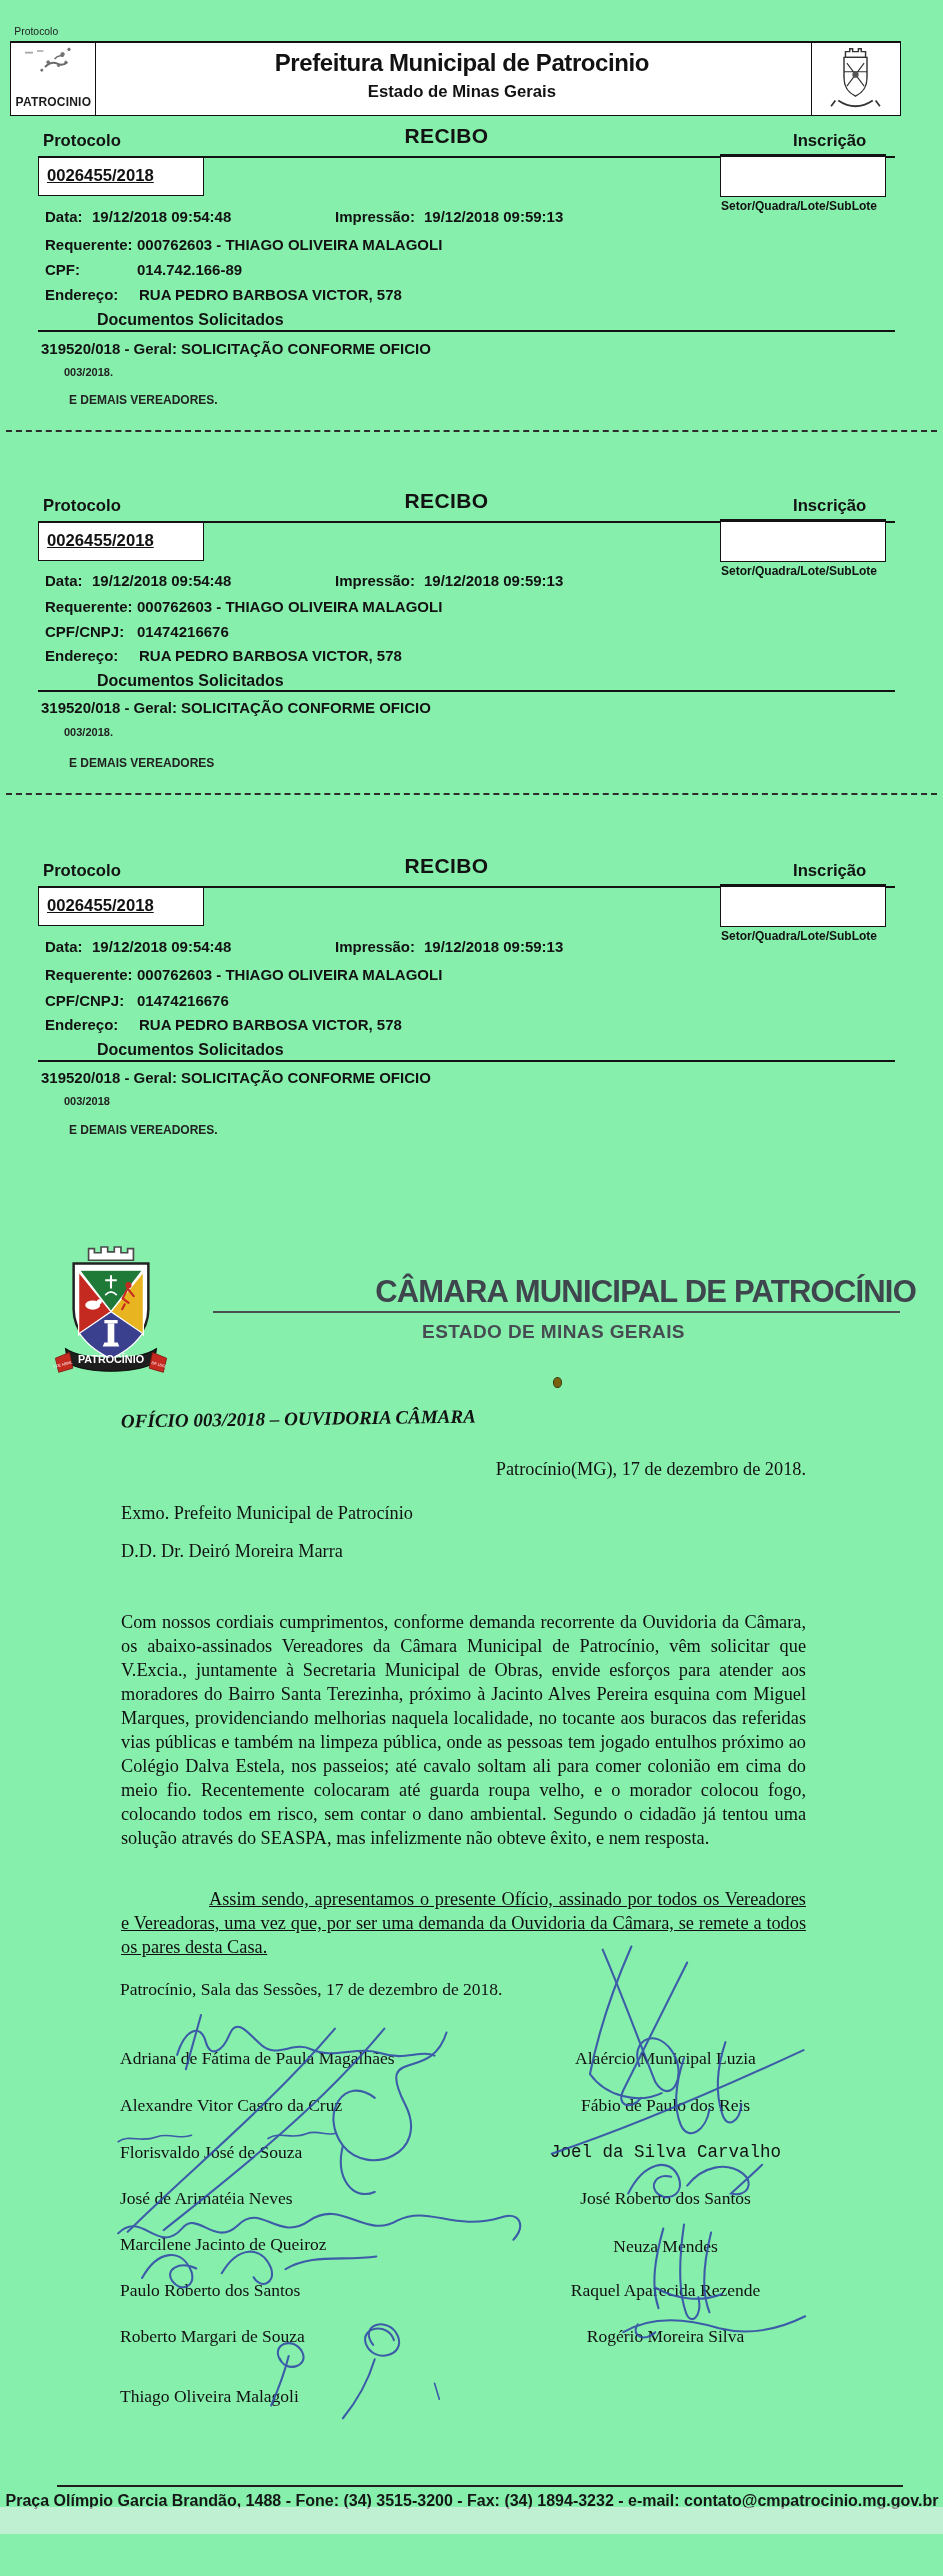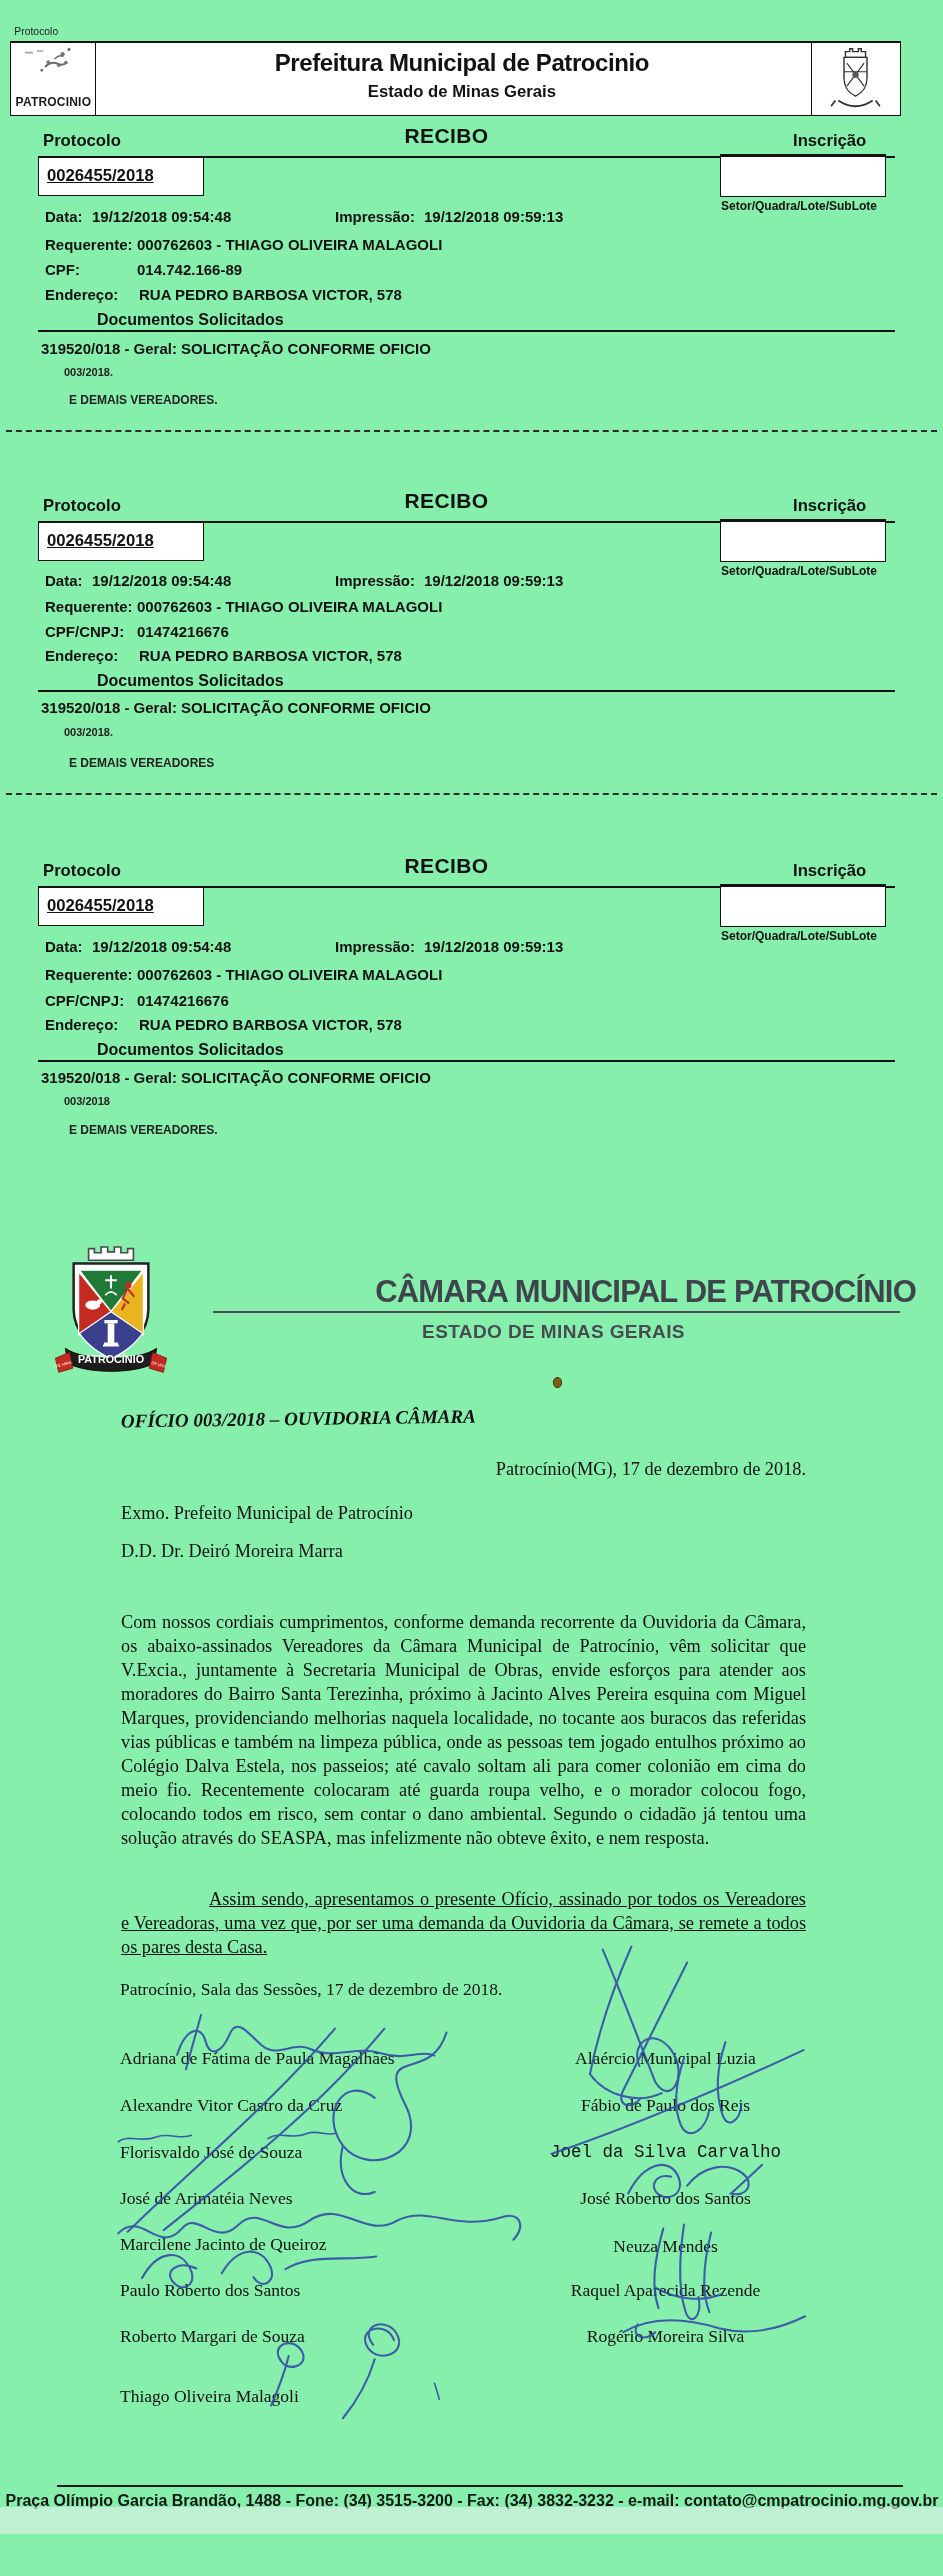--- a/index.html
+++ b/index.html
@@ -287,17 +287,17 @@
       <path d="M858 391 C852 432 850 470 860 500 C866 520 882 506 876 482"></path>
       <path d="M892 401 C882 441 880 476 890 501"></path>
       <path d="M822 470 C850 486 880 488 906 478"></path>
 
       <path d="M782 526 C822 502 872 512 902 521 C950 533 990 516 1010 506"></path>
       <path d="M800 516 C790 531 810 539 822 526"></path>
     </g>
   </svg>
 
   <div class="ft-line"></div>
-  <div class="ft-text">Praça Olímpio Garcia Brandão, 1488 - Fone: (34) 3515-3200 - Fax: (34) 3832-3232 - e-mail: contato@cmpatrocinio.mg.gov.br</div>
+  <div class="ft-text">Praça Olímpio Garcia Brandão, 1488 - Fone: (34) 3515-3200 - Fax: (34) 1894-3232 - e-mail: contato@cmpatrocinio.mg.gov.br</div>
   <div class="ft-band"></div>
 
 </div>
 
 
 </body></html>

